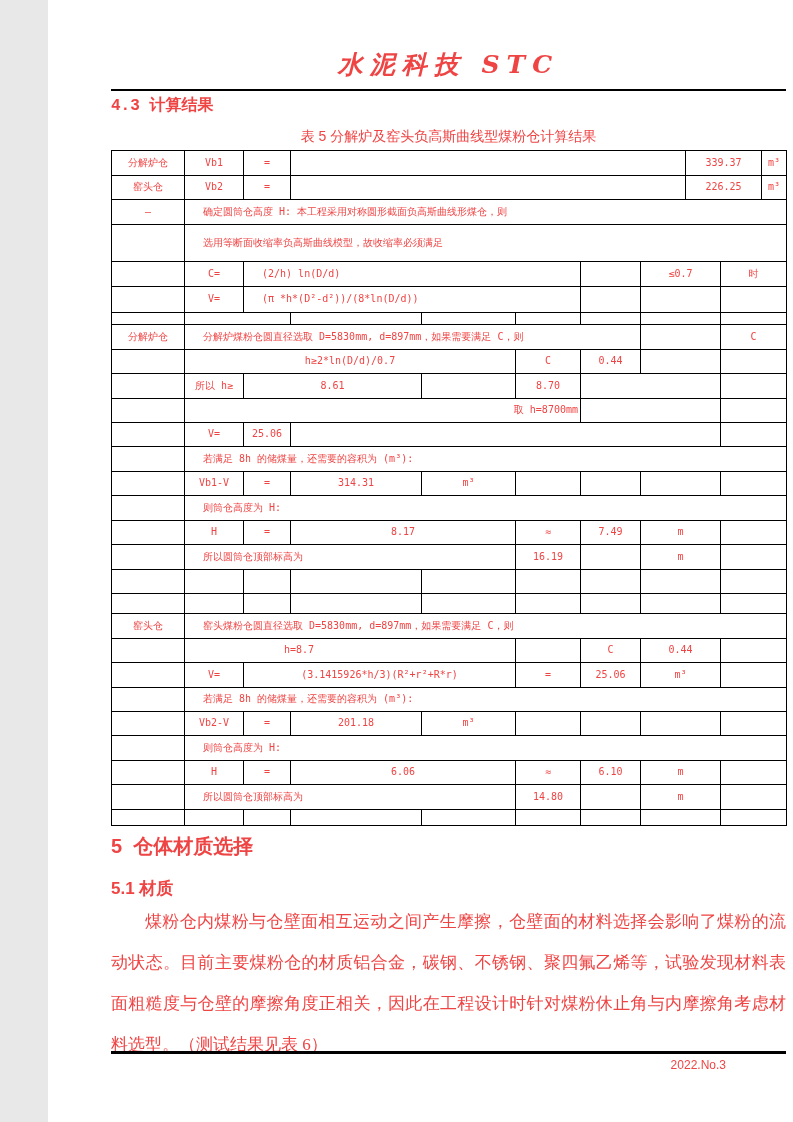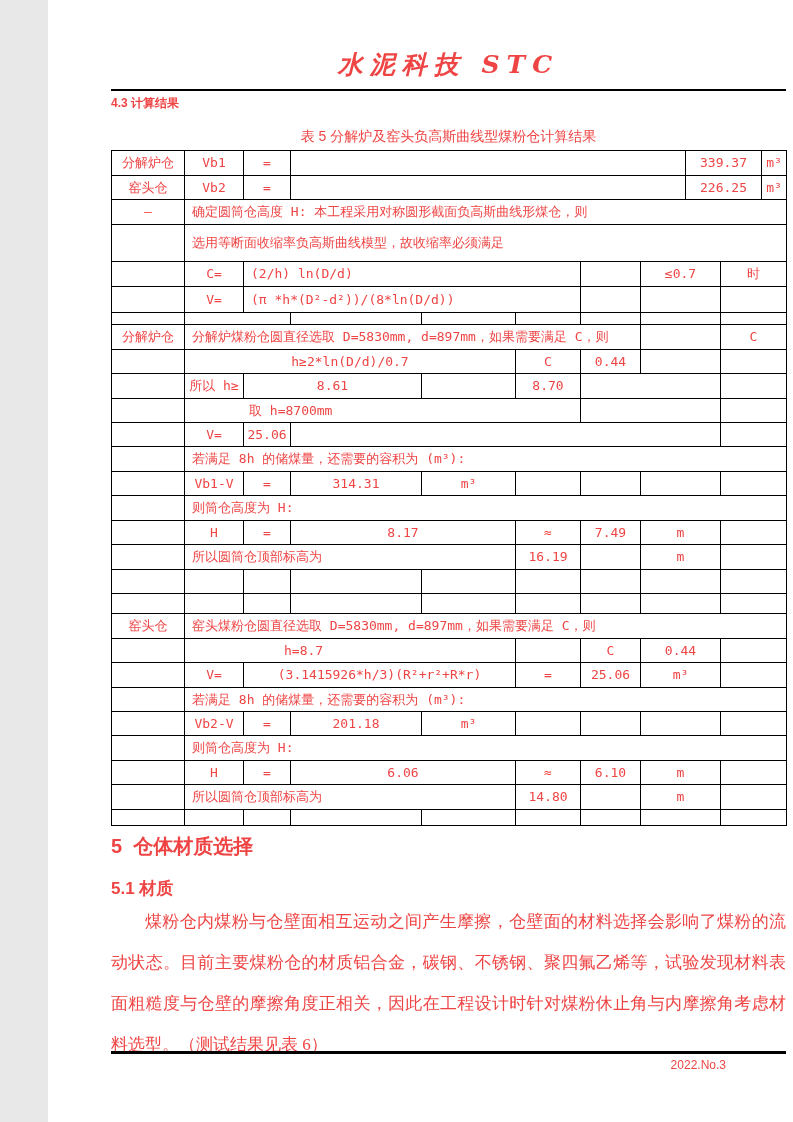--- a/index.html
+++ b/index.html
@@ -5,32 +5,32 @@
   html,body{margin:0;padding:0;background:#e8e8e8;}
   .page{position:relative;width:793px;height:1122px;background:#ffffff;color:#ef4444;
         font-family:"Liberation Serif",serif;overflow:hidden;margin-left:48px;}
 
   .journal-title{position:absolute;top:48px;left:63px;width:675px;text-align:center;
         font-family:"DejaVu Serif",serif;font-style:italic;font-weight:600;
         font-size:25px;letter-spacing:7px;}
   .header-rule{position:absolute;top:89px;left:63px;width:675px;height:0;
         border-top:2px solid #000;}
 
-  .h43{position:absolute;top:95px;left:63px;font-family:Liberation Sans, sans-serif;
-        font-weight:bold;font-size:12px;white-space:pre;}
+  .h43{position:absolute;top:95px;left:63px;font-family:Liberation Mono, monospace;
+        font-weight:bold;font-size:16px;white-space:pre;}
   .caption{position:absolute;top:128px;left:63px;width:675px;text-align:center;
         font-family:"Liberation Sans",sans-serif;font-size:14px;}
 
   table.calc{position:absolute;top:150px;left:63px;border-collapse:collapse;
         table-layout:fixed;width:675px;
-        font-family:"DejaVu Sans Mono","Liberation Sans",monospace;font-size:13px;}
+        font-family:"DejaVu Sans Mono","Liberation Sans",monospace;font-size:10px;}
   table.calc td{border:1px solid #000;padding:0 2px;text-align:center;vertical-align:middle;
         overflow:hidden;white-space:nowrap;line-height:1.05;}
-  table.calc td.al{text-align:left;padding-left:7px;}
-  table.calc td.p64{padding-left:64px;}
+  table.calc td.al{text-align:left;padding-left:18px;}
+  table.calc td.p64{padding-left:64px;text-align:right;}
   table.calc td.p88{padding-left:99px;}
 
   .h5{position:absolute;top:833px;left:63px;font-family:"Liberation Sans",sans-serif;
         font-weight:bold;font-size:20px;white-space:pre;}
   .h51{position:absolute;top:877px;left:63px;font-family:"Liberation Sans",sans-serif;
         font-weight:bold;font-size:17px;white-space:pre;}
   .para{position:absolute;top:901px;left:63px;width:675px;font-size:17px;line-height:41px;
         text-align:justify;text-indent:2em;font-family:"Liberation Serif",serif;}
 
   .footer-rule{position:absolute;top:1051px;left:63px;width:675px;height:0;

